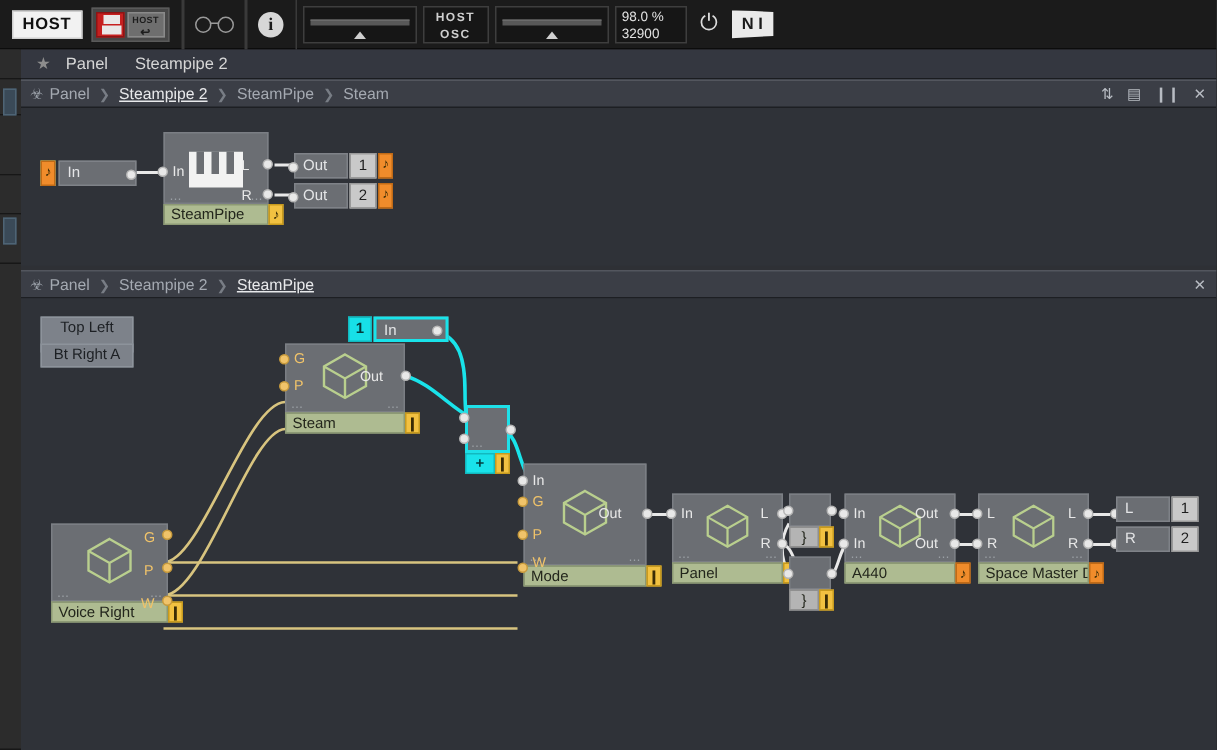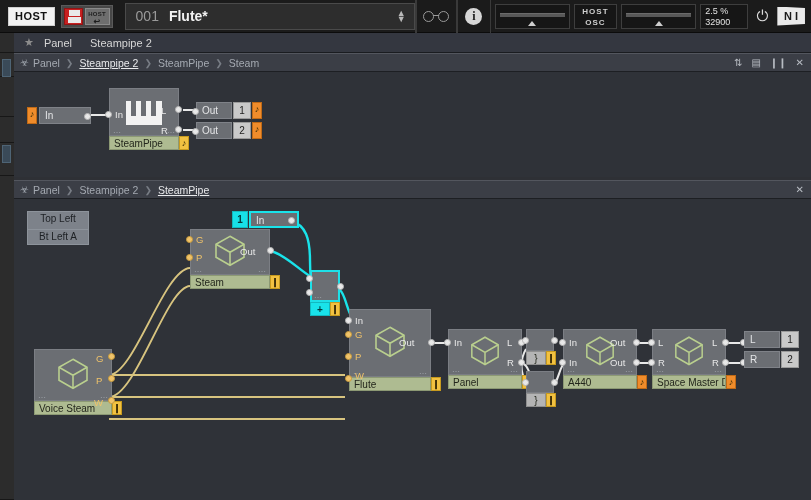--- a/index.html
+++ b/index.html
@@ -173,28 +173,20 @@
     <div class="edit-btn">HOST</div>
 
     <div class="save-host">
       <div class="floppy"></div>
       <div class="hostbox">
         <div>HOST</div>
         <div class="arrow">↩</div>
       </div>
     </div>
 
-    <div class="preset-field">
-      <span class="preset-num">001</span>
-      <span class="preset-name">Flute*</span>
-      <div class="preset-caret">
-        <div>▲</div>
-          <div>▼</div>
-      </div>
-    </div>
 
     <div class="tb-sep"></div>
     <div class="tb-icon-btn" style="width:42px">
       <div class="glasses">
         <div class="lens l"></div>
           <div class="bridge"></div>
           <div class="lens r"></div>
       </div>
     </div>
     <div class="tb-icon-btn" style="width:34px">
@@ -210,21 +202,21 @@
       <div>HOST</div>
       <div>OSC</div>
     </div>
 
     <div class="meter">
       <div class="bar"></div>
       <div class="tri"></div>
     </div>
 
     <div class="rate">
-      <div>2.5 %</div>
+      <div>98.0 %</div>
       <div>32900</div>
     </div>
 
     <div class="tb-icon-btn" style="width:30px;border:none">
       <div class="power">⏻</div>
     </div>
     <div class="ni-logo">N I</div>
   </div>
 
   <div class="left-rail">
@@ -351,21 +343,21 @@
         <path d="M537,186 C545,186 545,166 551,164" stroke="#e8e8e8" stroke-width="2" fill="none"></path>
 
         <path d="M622,144 L637,144" stroke="#e8e8e8" stroke-width="2" fill="none"></path>
         <path d="M622,164 L637,164" stroke="#e8e8e8" stroke-width="2" fill="none"></path>
 
         <path d="M711,144 L726,144" stroke="#e8e8e8" stroke-width="2" fill="none"></path>
         <path d="M711,164 L726,164" stroke="#e8e8e8" stroke-width="2" fill="none"></path>
       </svg>
 
       <div class="btn-gray" style="left:13px; top:12px; width:62px; height:24px;">Top Left</div>
-      <div class="btn-gray" style="left:13px; top:30px; width:62px; height:16px;">Bt Left A</div>
+      <div class="btn-gray" style="left:13px; top:30px; width:62px; height:16px;">Bt Right A</div>
 
       <div class="termbox" style="left:218px; top:12px; width:16px; height:17px;">1</div>
       <div class="iocell" style="left:235px; top:12px; width:50px; height:17px; border:2px solid #19e3ea;">In</div>
       <div class="port ev" style="left:274px; top:18px;"></div>
 
       <div class="node" style="left:176px; top:30px;">
         <div class="nbody" style="width:80px; height:46px;">
           <svg class="cube" width="34" height="34" viewBox="0 0 34 34">
             <path d="M17,3 L31,11 L31,24 L17,32 L3,24 L3,11 Z" fill="none" stroke="#b9cf8e" stroke-width="1.6"></path>
             <path d="M3,11 L17,19 L31,11 M17,19 L17,32" fill="none" stroke="#b9cf8e" stroke-width="1.6"></path>
@@ -396,40 +388,40 @@
 
       <div class="node" style="left:20px; top:150px;">
         <div class="nbody" style="width:78px; height:52px;">
           <svg class="cube" width="34" height="34" viewBox="0 0 34 34">
             <path d="M17,3 L31,11 L31,24 L17,32 L3,24 L3,11 Z" fill="none" stroke="#b9cf8e" stroke-width="1.6"></path>
             <path d="M3,11 L17,19 L31,11 M17,19 L17,32" fill="none" stroke="#b9cf8e" stroke-width="1.6"></path>
           </svg>
           <div class="dots" style="left:3px; bottom:0;">⋯</div>
           <div class="dots" style="right:3px; bottom:0;">⋯</div>
         </div>
-        <div class="nlabel" style="top:52px; width:78px;">Voice Steam</div>
+        <div class="nlabel" style="top:52px; width:78px;">Voice Right</div>
         <div class="nbadge" style="top:52px; left:78px;">❙</div>
         <span class="plabel" style="left:62px; top:5px;">G</span>
         <div class="port in" style="left:74px; top:4px;"></div>
         <span class="plabel" style="left:62px; top:27px;">P</span>
         <div class="port in" style="left:74px; top:26px;"></div>
         <span class="plabel" style="left:60px; top:49px;">W</span>
         <div class="port in" style="left:74px; top:48px;"></div>
       </div>
 
       <div class="node" style="left:335px; top:110px;">
         <div class="nbody" style="width:82px; height:68px;">
           <svg class="cube" width="34" height="34" viewBox="0 0 34 34">
             <path d="M17,3 L31,11 L31,24 L17,32 L3,24 L3,11 Z" fill="none" stroke="#b9cf8e" stroke-width="1.6"></path>
             <path d="M3,11 L17,19 L31,11 M17,19 L17,32" fill="none" stroke="#b9cf8e" stroke-width="1.6"></path>
           </svg>
           <div class="dots" style="left:3px; bottom:0;">⋯</div>
           <div class="dots" style="right:3px; bottom:0;">⋯</div>
         </div>
-        <div class="nlabel" style="top:68px; width:82px;">Flute</div>
+        <div class="nlabel" style="top:68px; width:82px;">Mode</div>
         <div class="nbadge" style="top:68px; left:82px;">❙</div>
         <div class="port ev" style="left:-4px; top:8px;"></div>
         <span class="plabel w" style="left:6px; top:7px;">In</span>
         <div class="port in" style="left:-4px; top:22px;"></div>
         <span class="plabel" style="left:6px; top:21px;">G</span>
         <div class="port in" style="left:-4px; top:44px;"></div>
         <span class="plabel" style="left:6px; top:43px;">P</span>
         <div class="port in" style="left:-4px; top:66px;"></div>
         <span class="plabel" style="left:6px; top:62px;">W</span>
         <span class="plabel w" style="left:50px; top:29px;">Out</span>

